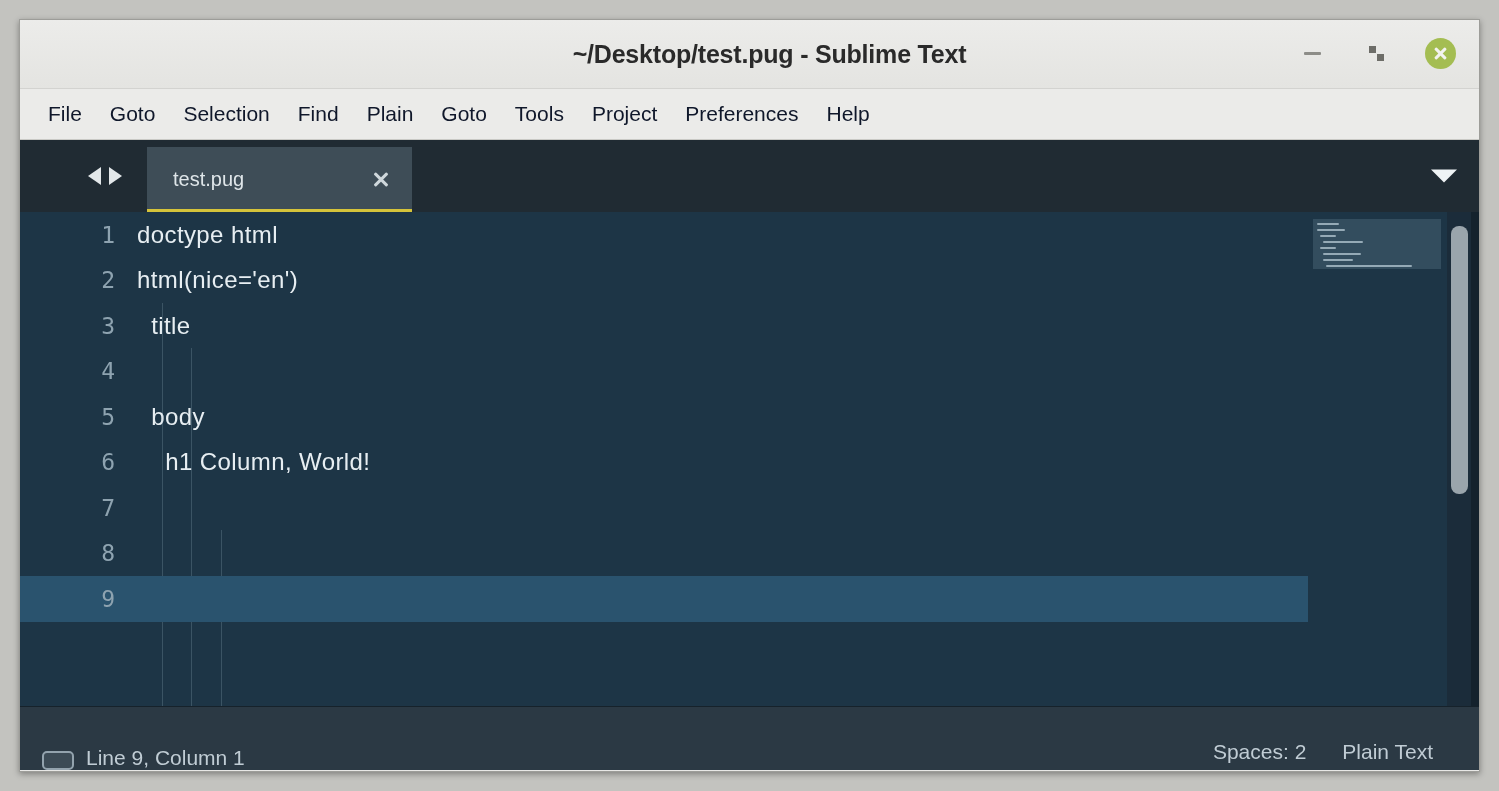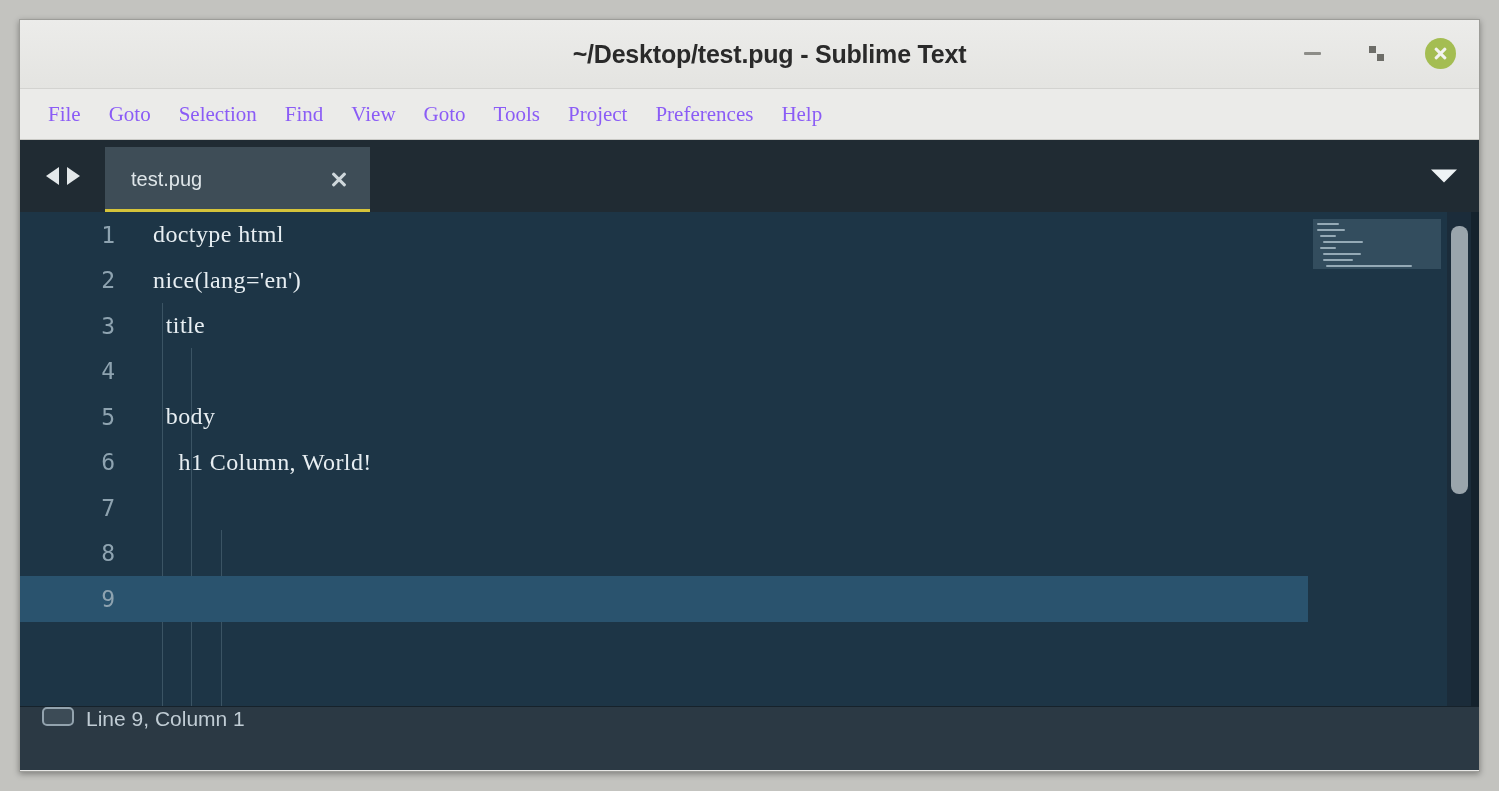--- a/index.html
+++ b/index.html
@@ -109,34 +109,35 @@
     height: 51px;
     background: #ebebe9;
     display: flex;
     align-items: center;
     padding-left: 14px;
     border-bottom: 1px solid #c9c9c5;
     box-sizing: border-box;
   }
   .menu-item {
     font-size: 21px;
-    color: #8b5cf6;
+    color: #0f172a;
     padding: 4px 14px;
     cursor: default;
     white-space: nowrap;
-    font-family: Liberation Serif, serif;
+    font-family: Liberation Sans, sans-serif;
   }
 
   
   #tabbar {
     position: relative;
     height: 72px;
     background: #202b33;
     display: flex;
     align-items: flex-end;
+    padding-left: 42px;
   }
   #tab-nav {
     width: 85px;
     height: 72px;
     display: flex;
     align-items: center;
     justify-content: center;
     gap: 8px;
   }
   .arrow {
@@ -241,24 +242,24 @@
   }
   .lno {
     width: 95px;
     text-align: right;
     font-size: 23px;
     color: #8ea3b0;
     font-family: "DejaVu Sans Mono", monospace;
     flex: 0 0 auto;
   }
   .ltext {
-    margin-left: 38px;
+    margin-left: 22px;
     font-size: 24px;
     color: #e7eef2;
-    font-family: Liberation Serif, serif;
+    font-family: Liberation Sans, sans-serif;
     white-space: pre;
     letter-spacing: 0.4px;
   }
   
   .iguide {
     position: absolute;
     top: 0;
     width: 1px;
     background: rgba(170,195,210,0.22);
   }
@@ -312,21 +313,21 @@
     background: #14222d;
   }
 
   
   #statusbar {
     position: relative;
     height: 63px;
     background: #2b3944;
     border-top: 1px solid #16222b;
     display: flex;
-    align-items: flex-start;
+    align-items: flex-end;
   }
   #sidebar-toggle-icon {
     margin-left: 22px;
     width: 32px; height: 19px;
     border: 2px solid #93a3ae;
     border-radius: 5px;
     background: #3c4b56;
     cursor: pointer;
     box-sizing: border-box;
   }
@@ -380,21 +381,21 @@
           </span>
         </div>
       </div>
     </div>
 
     <div id="menubar">
       <div class="menu-item">File</div>
       <div class="menu-item">Goto</div>
       <div class="menu-item">Selection</div>
       <div class="menu-item">Find</div>
-      <div class="menu-item">View</div>
+      <div class="menu-item">Plain</div>
       <div class="menu-item">Goto</div>
       <div class="menu-item">Tools</div>
       <div class="menu-item">Project</div>
       <div class="menu-item">Preferences</div>
       <div class="menu-item">Help</div>
     </div>
 
     <div id="tabbar">
       <div id="tab-nav">
         <span class="arrow arrow-left"></span>
@@ -411,21 +412,21 @@
     <div id="editor">
       <div id="gutter"></div>
       <div id="code-area">
 
         <div class="line">
           <span class="lno">1</span>
           <span class="ltext">doctype html</span>
         </div>
         <div class="line">
           <span class="lno">2</span>
-          <span class="ltext">nice(lang='en')</span>
+          <span class="ltext">html(nice='en')</span>
         </div>
         <div class="line">
           <span class="lno">3</span>
           <span class="ltext">  title</span>
         </div>
         <div class="line">
           <span class="lno">4</span>
         </div>
         <div class="line">
           <span class="lno">5</span>
@@ -467,16 +468,20 @@
 
       <div id="vscroll-track">
         <div id="vscroll-thumb"></div>
       </div>
       <div id="editor-right-edge"></div>
     </div>
 
     <div id="statusbar">
       <span id="sidebar-toggle-icon"></span>
       <span id="status-position">Line 9, Column 1</span>
+      <div class="status-right">
+        <span id="status-spaces">Spaces: 2</span>
+        <span id="status-syntax">Plain Text</span>
+      </div>
     </div>
 
   </div>
 </div>
 
 </body></html>

